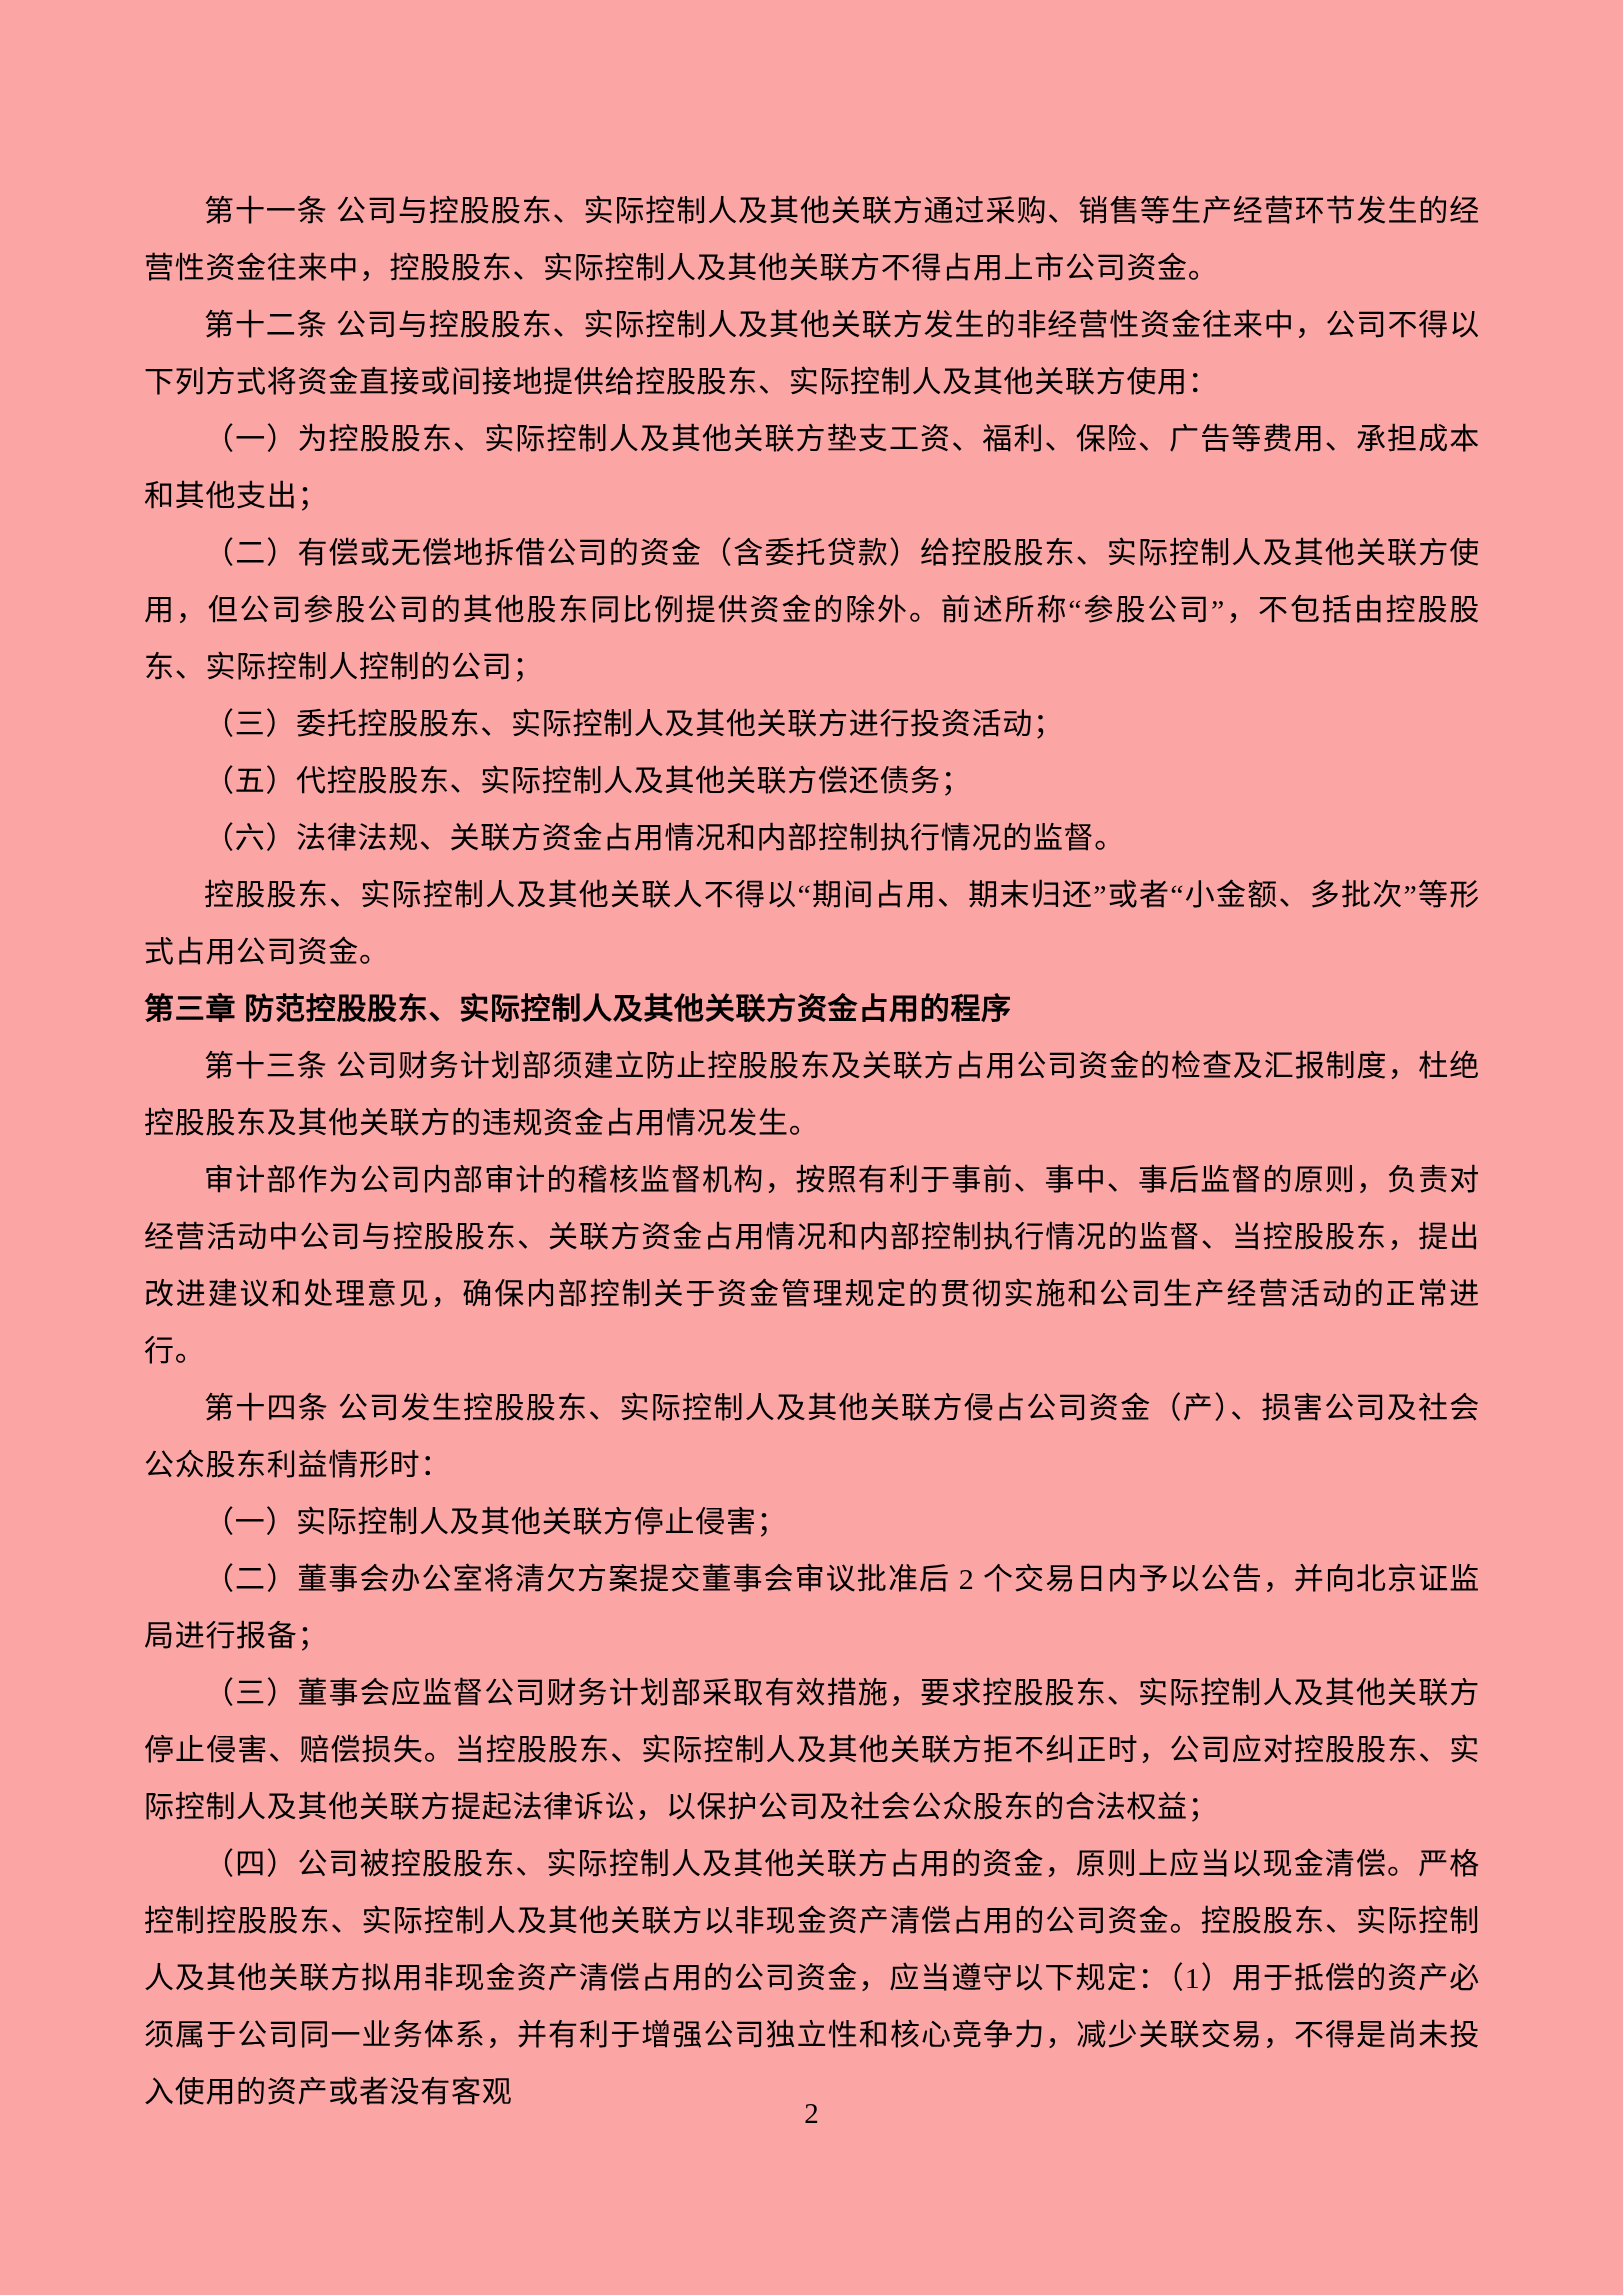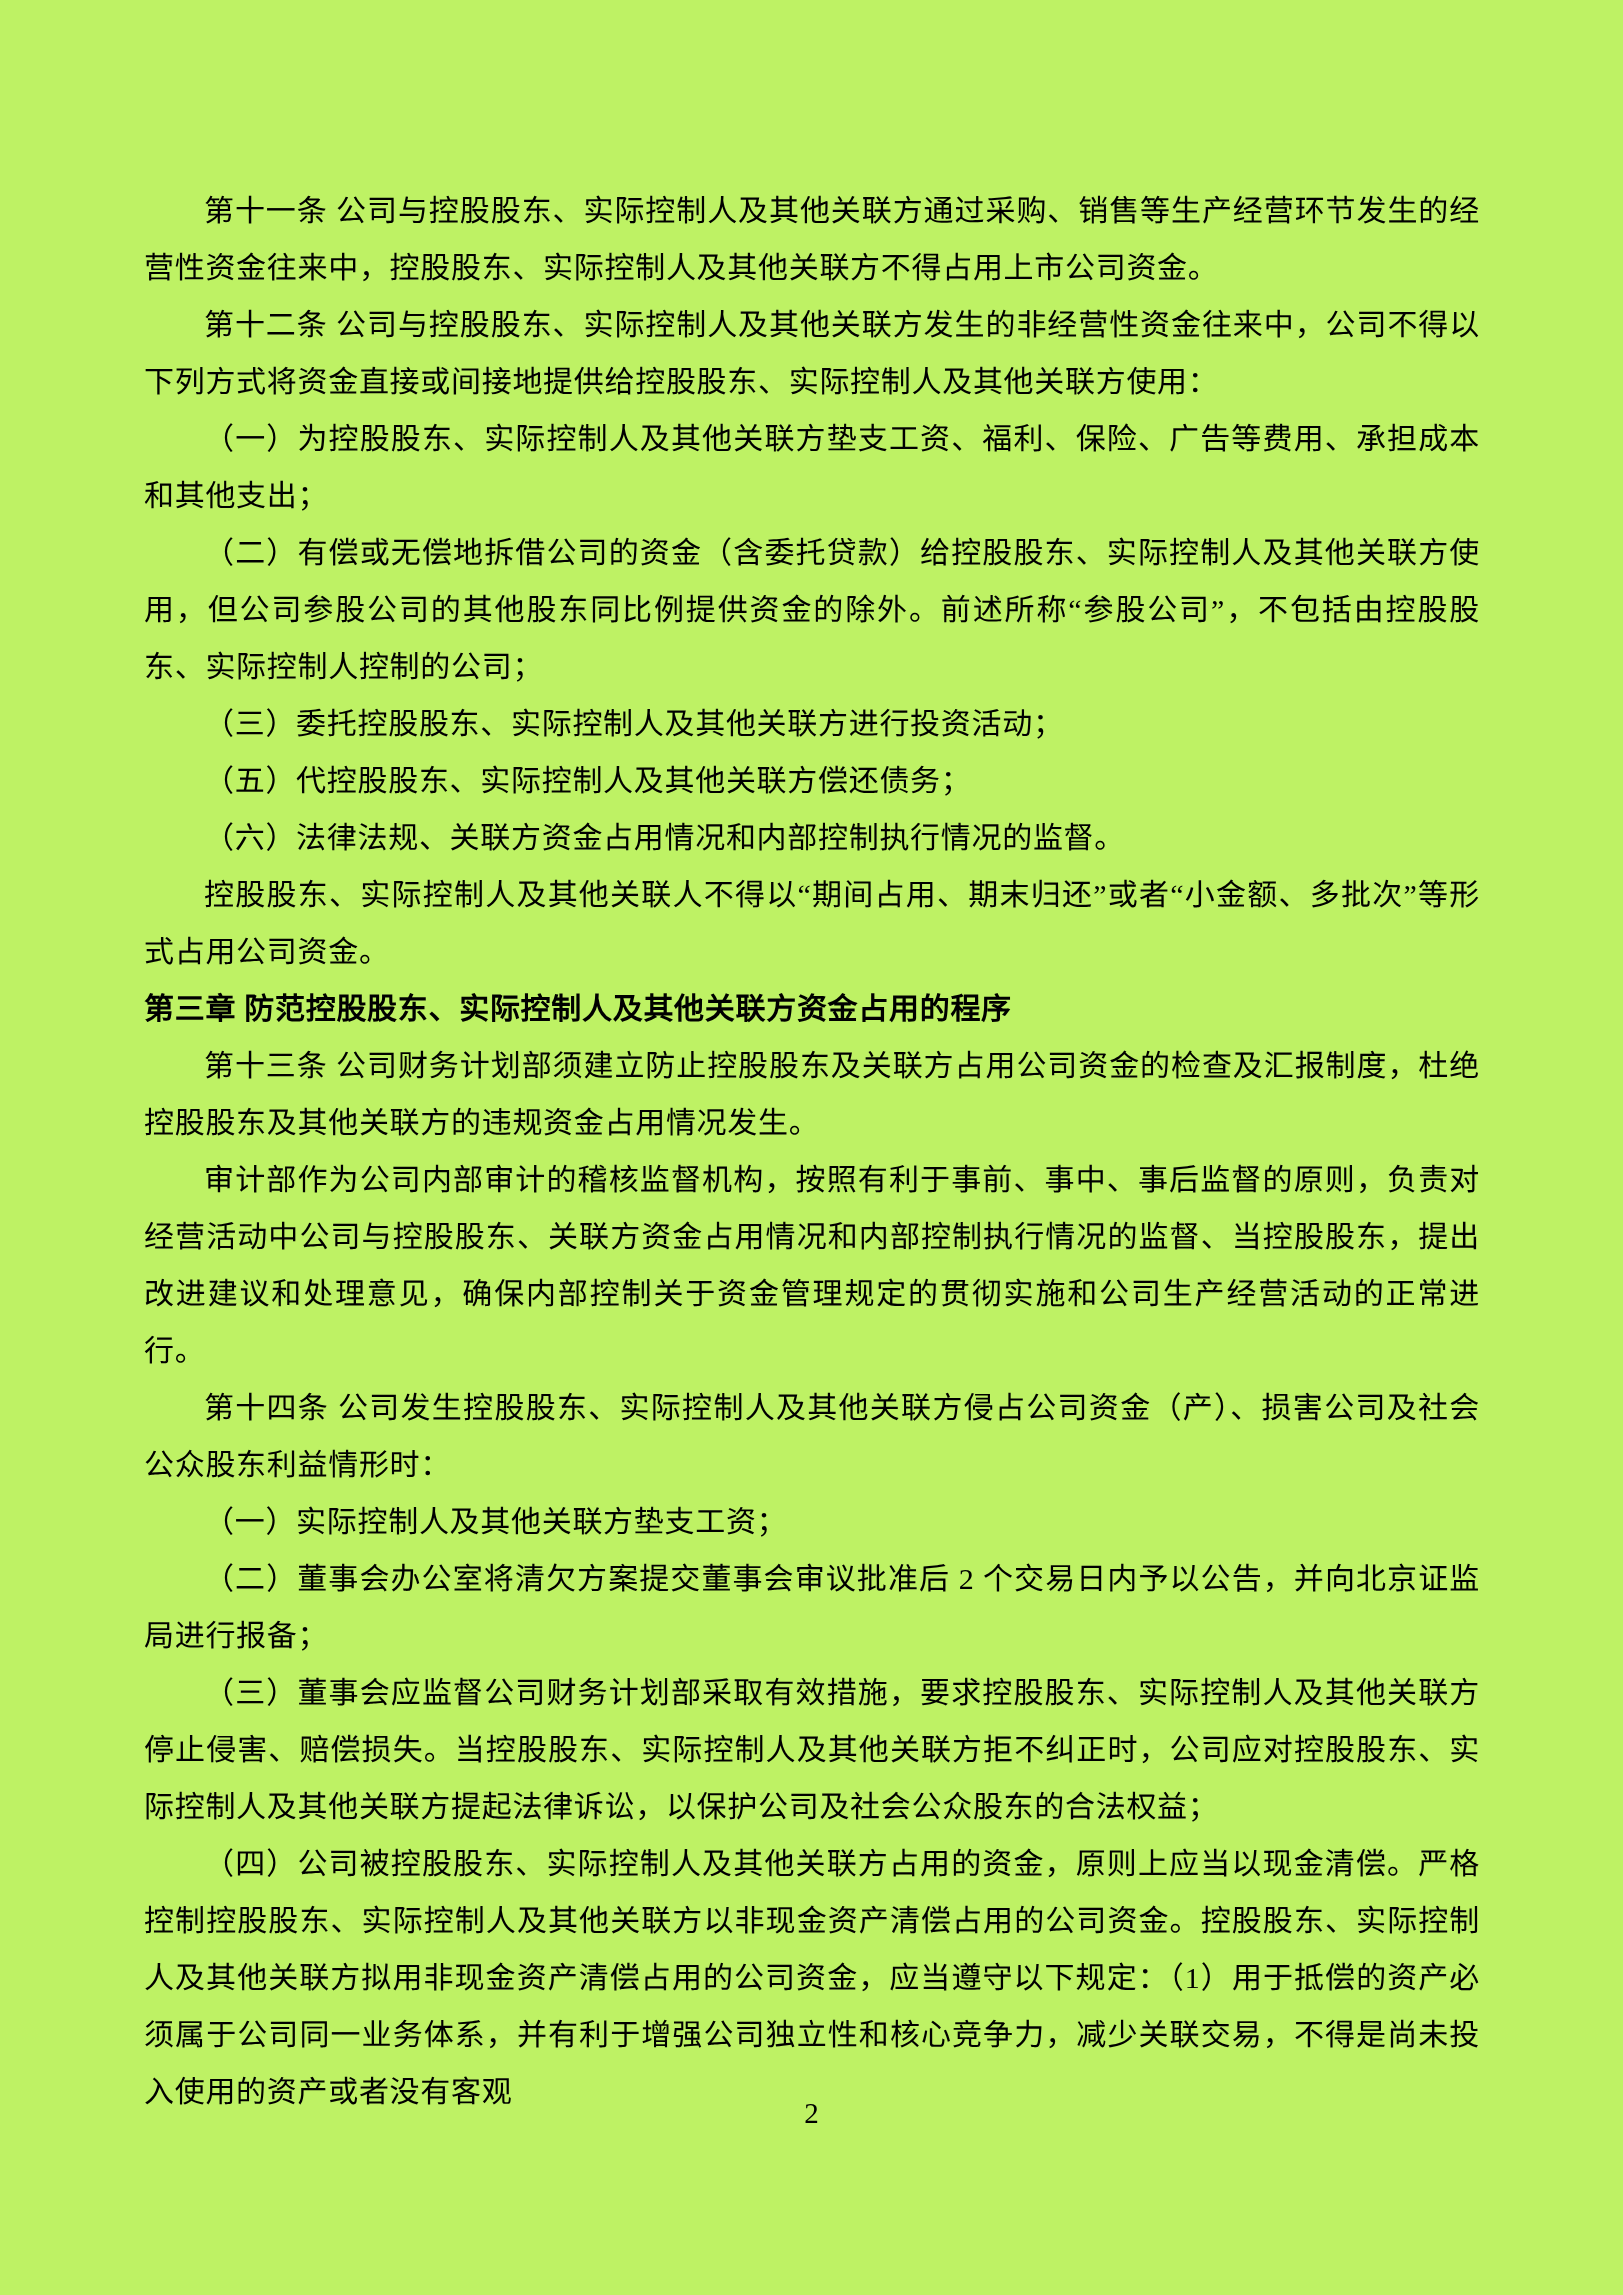--- a/index.html
+++ b/index.html
@@ -4,21 +4,21 @@
 <style>
   html, body {
     margin: 0;
     padding: 0;
     background: #ffffff;
   }
   .page {
     position: relative;
     width: 1623px;
     height: 2295px;
-    background: #bef264;
+    background: #fca5a5;
     color: #000000;
     font-family: "Liberation Serif", "DejaVu Serif", serif;
     overflow: hidden;
   }
   .doc {
     position: absolute;
     left: 144px;
     top: 182px;
     width: 1336px;
   }
@@ -58,20 +58,20 @@
     <p class="para">（一）为控股股东、实际控制人及其他关联方垫支工资、福利、保险、广告等费用、承担成本和其他支出；</p>
     <p class="para">（二）有偿或无偿地拆借公司的资金（含委托贷款）给控股股东、实际控制人及其他关联方使用，但公司参股公司的其他股东同比例提供资金的除外。前述所称“参股公司”，不包括由控股股东、实际控制人控制的公司；</p>
     <p class="para">（三）委托控股股东、实际控制人及其他关联方进行投资活动；</p>
     <p class="para">（五）代控股股东、实际控制人及其他关联方偿还债务；</p>
     <p class="para">（六）法律法规、关联方资金占用情况和内部控制执行情况的监督。</p>
     <p class="para">控股股东、实际控制人及其他关联人不得以“期间占用、期末归还”或者“小金额、多批次”等形式占用公司资金。</p>
     <h2 class="chapter-heading">第三章 防范控股股东、实际控制人及其他关联方资金占用的程序</h2>
     <p class="para">第十三条 公司财务计划部须建立防止控股股东及关联方占用公司资金的检查及汇报制度，杜绝控股股东及其他关联方的违规资金占用情况发生。</p>
     <p class="para">审计部作为公司内部审计的稽核监督机构，按照有利于事前、事中、事后监督的原则，负责对经营活动中公司与控股股东、关联方资金占用情况和内部控制执行情况的监督、当控股股东，提出改进建议和处理意见，确保内部控制关于资金管理规定的贯彻实施和公司生产经营活动的正常进行。</p>
     <p class="para">第十四条 公司发生控股股东、实际控制人及其他关联方侵占公司资金（产）、损害公司及社会公众股东利益情形时：</p>
-    <p class="para">（一）实际控制人及其他关联方垫支工资；</p>
+    <p class="para">（一）实际控制人及其他关联方停止侵害；</p>
     <p class="para">（二）董事会办公室将清欠方案提交董事会审议批准后 2 个交易日内予以公告，并向北京证监局进行报备；</p>
     <p class="para">（三）董事会应监督公司财务计划部采取有效措施，要求控股股东、实际控制人及其他关联方停止侵害、赔偿损失。当控股股东、实际控制人及其他关联方拒不纠正时，公司应对控股股东、实际控制人及其他关联方提起法律诉讼，以保护公司及社会公众股东的合法权益；</p>
     <p class="para">（四）公司被控股股东、实际控制人及其他关联方占用的资金，原则上应当以现金清偿。严格控制控股股东、实际控制人及其他关联方以非现金资产清偿占用的公司资金。控股股东、实际控制人及其他关联方拟用非现金资产清偿占用的公司资金，应当遵守以下规定：（1）用于抵偿的资产必须属于公司同一业务体系，并有利于增强公司独立性和核心竞争力，减少关联交易，不得是尚未投入使用的资产或者没有客观</p>
   </div>
   <div class="page-number">2</div>
 </div>
 
 
 </body></html>

